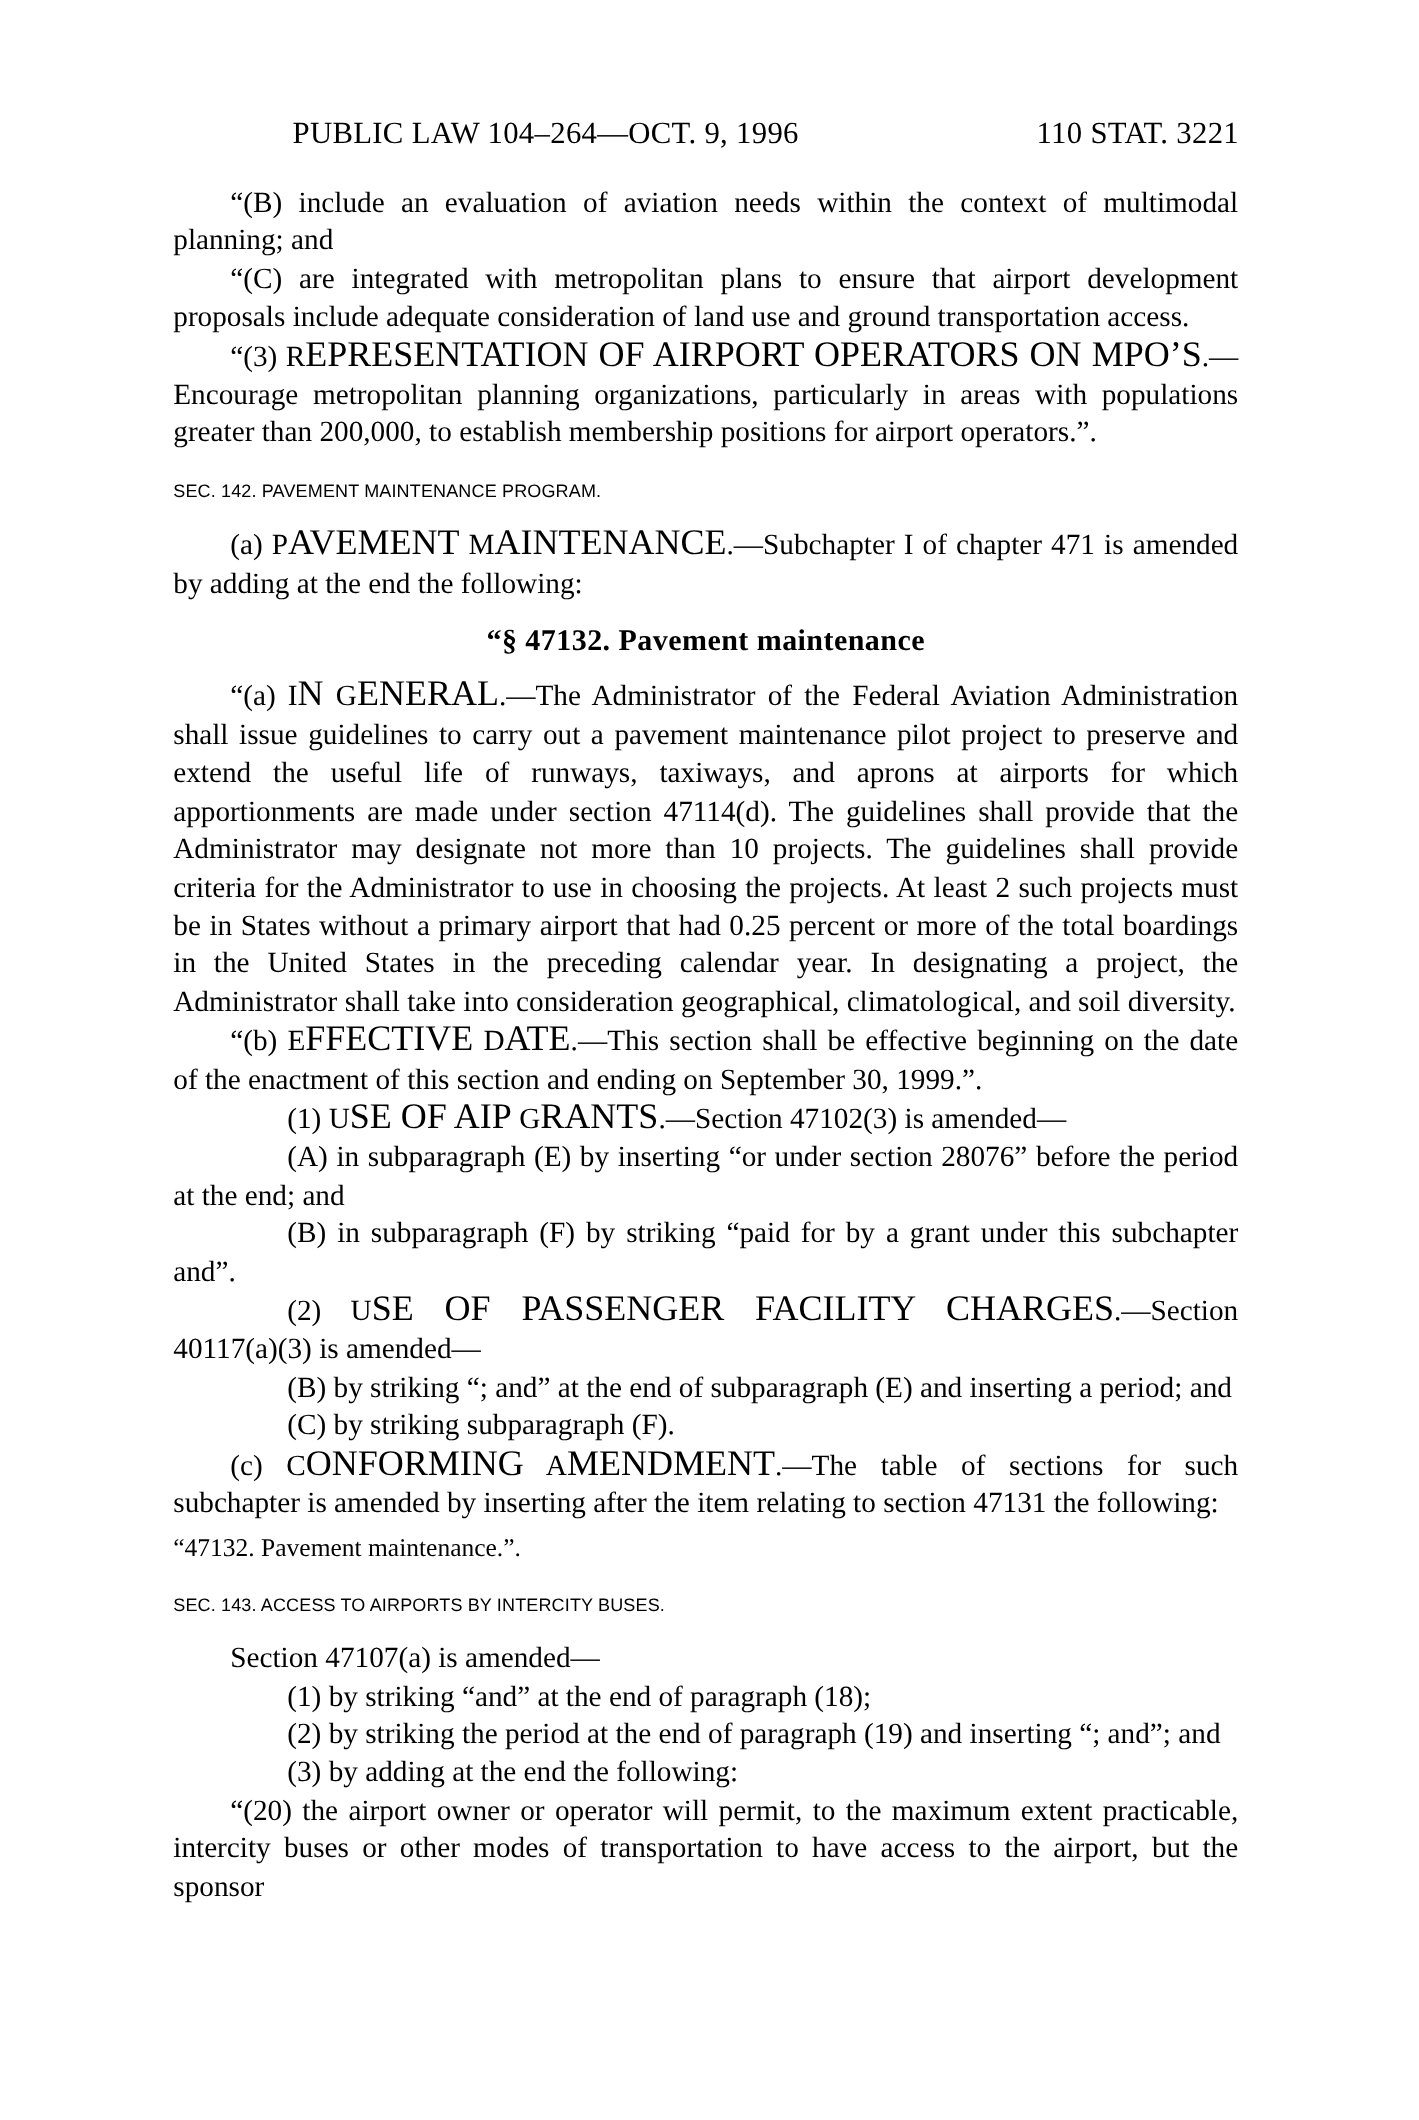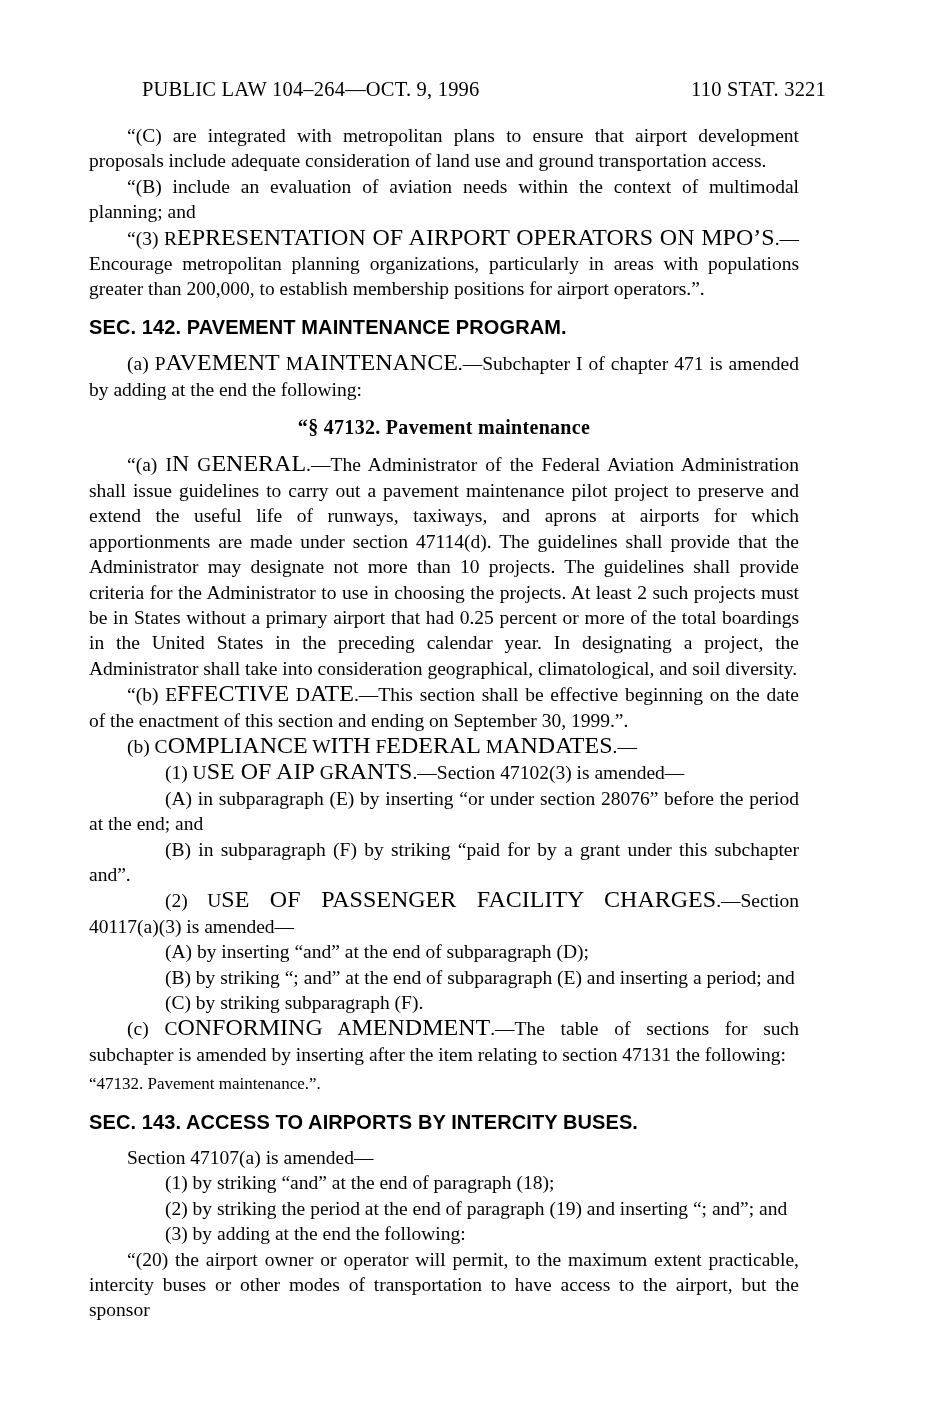--- a/index.html
+++ b/index.html
@@ -13,21 +13,21 @@
     font-family: "Liberation Serif", serif;
     color: #000000;
     position: relative;
     overflow: hidden;
   }
   .page {
     position: relative;
     width: 946px;
     height: 1413px;
     box-sizing: border-box;
-    padding: 78px 118px 0 60px;
+    padding: 78px 118px 0 113px;
   }
   .header {
     display: flex;
     justify-content: space-between;
     align-items: baseline;
     font-size: 20.5px;
     letter-spacing: 0.2px;
     margin-bottom: 22px;
     padding-left: 82px;
     padding-right: 2px;
@@ -43,22 +43,22 @@
     text-justify: inter-word;
   }
   p {
     margin: 0;
   }
   .ind-quote { text-indent: 38px; }
   .ind-para  { text-indent: 38px; }
   .ind-deep  { text-indent: 76px; }
   .sec-head {
     font-family: "Liberation Sans", sans-serif;
-    font-weight: bold;
-    font-size: 20px;
+    font-weight: normal;
+    font-size: 12px;
     letter-spacing: 0.1px;
     margin: 13px 0 10px 0;
     text-align: left;
     text-indent: 0;
   }
   .stat-head {
     font-weight: bold;
     font-size: 20px;
     margin: 13px 0 11px 0;
     text-align: center;
@@ -81,47 +81,45 @@
 
 <div class="page">
 
   <div class="header">
     <span class="hleft">PUBLIC LAW 104–264—OCT. 9, 1996</span>
     <span class="hright">110 STAT. 3221</span>
   </div>
 
   <div class="body-col">
 
+    <p class="ind-quote">“(B) include an evaluation of aviation needs within the context of multimodal planning; and</p>
+
     <p class="ind-quote">“(C) are integrated with metropolitan plans to ensure that airport development proposals include adequate consideration of land use and ground transportation access.</p>
-
-    <p class="ind-quote">“(B) include an evaluation of aviation needs within the context of multimodal planning; and</p>
 
     <p class="ind-quote"><span>“(3) R</span><span class="sc">EPRESENTATION OF AIRPORT OPERATORS ON MPO’S</span><span>.—Encourage metropolitan planning organizations, particularly in areas with populations greater than 200,000, to establish membership positions for airport operators.”.</span></p>
 
     <p class="sec-head">SEC. 142. PAVEMENT MAINTENANCE PROGRAM.</p>
 
     <p class="ind-para"><span>(a) P</span><span class="sc">AVEMENT</span><span> M</span><span class="sc">AINTENANCE</span><span>.—Subchapter I of chapter 471 is amended by adding at the end the following:</span></p>
 
     <p class="stat-head">“§ 47132. Pavement maintenance</p>
 
     <p class="ind-para"><span>“(a) I</span><span class="sc">N</span><span> G</span><span class="sc">ENERAL</span><span>.—The Administrator of the Federal Aviation Administration shall issue guidelines to carry out a pavement maintenance pilot project to preserve and extend the useful life of runways, taxiways, and aprons at airports for which apportionments are made under section 47114(d). The guidelines shall provide that the Administrator may designate not more than 10 projects. The guidelines shall provide criteria for the Administrator to use in choosing the projects. At least 2 such projects must be in States without a primary airport that had 0.25 percent or more of the total boardings in the United States in the preceding calendar year. In designating a project, the Administrator shall take into consideration geographical, climatological, and soil diversity.</span></p>
 
     <p class="ind-para"><span>“(b) E</span><span class="sc">FFECTIVE</span><span> D</span><span class="sc">ATE</span><span>.—This section shall be effective beginning on the date of the enactment of this section and ending on September 30, 1999.”.</span></p>
 
-    <p class="ind-para"><span>(b) C</span><span class="sc">OMPLIANCE</span><span> W</span><span class="sc">ITH</span><span> F</span><span class="sc">EDERAL</span><span> M</span><span class="sc">ANDATES</span><span>.—</span></p>
 
     <p class="ind-deep"><span>(1) U</span><span class="sc">SE</span><span class="sc"> OF</span><span class="sc"> AIP</span><span> G</span><span class="sc">RANTS</span><span>.—Section 47102(3) is amended—</span></p>
 
     <p class="ind-deep">(A) in subparagraph (E) by inserting “or under section 28076” before the period at the end; and</p>
 
     <p class="ind-deep">(B) in subparagraph (F) by striking “paid for by a grant under this subchapter and”.</p>
 
     <p class="ind-deep"><span>(2) U</span><span class="sc">SE OF PASSENGER FACILITY CHARGES</span><span>.—Section 40117(a)(3) is amended—</span></p>
 
-    <p class="ind-deep">(A) by inserting “and” at the end of subparagraph (D);</p>
 
     <p class="ind-deep">(B) by striking “; and” at the end of subparagraph (E) and inserting a period; and</p>
 
     <p class="ind-deep">(C) by striking subparagraph (F).</p>
 
     <p class="ind-para"><span>(c) C</span><span class="sc">ONFORMING</span><span> A</span><span class="sc">MENDMENT</span><span>.—The table of sections for such subchapter is amended by inserting after the item relating to section 47131 the following:</span></p>
 
     <p class="toc-line">“47132. Pavement maintenance.”.</p>
 
     <p class="sec-head">SEC. 143. ACCESS TO AIRPORTS BY INTERCITY BUSES.</p>

